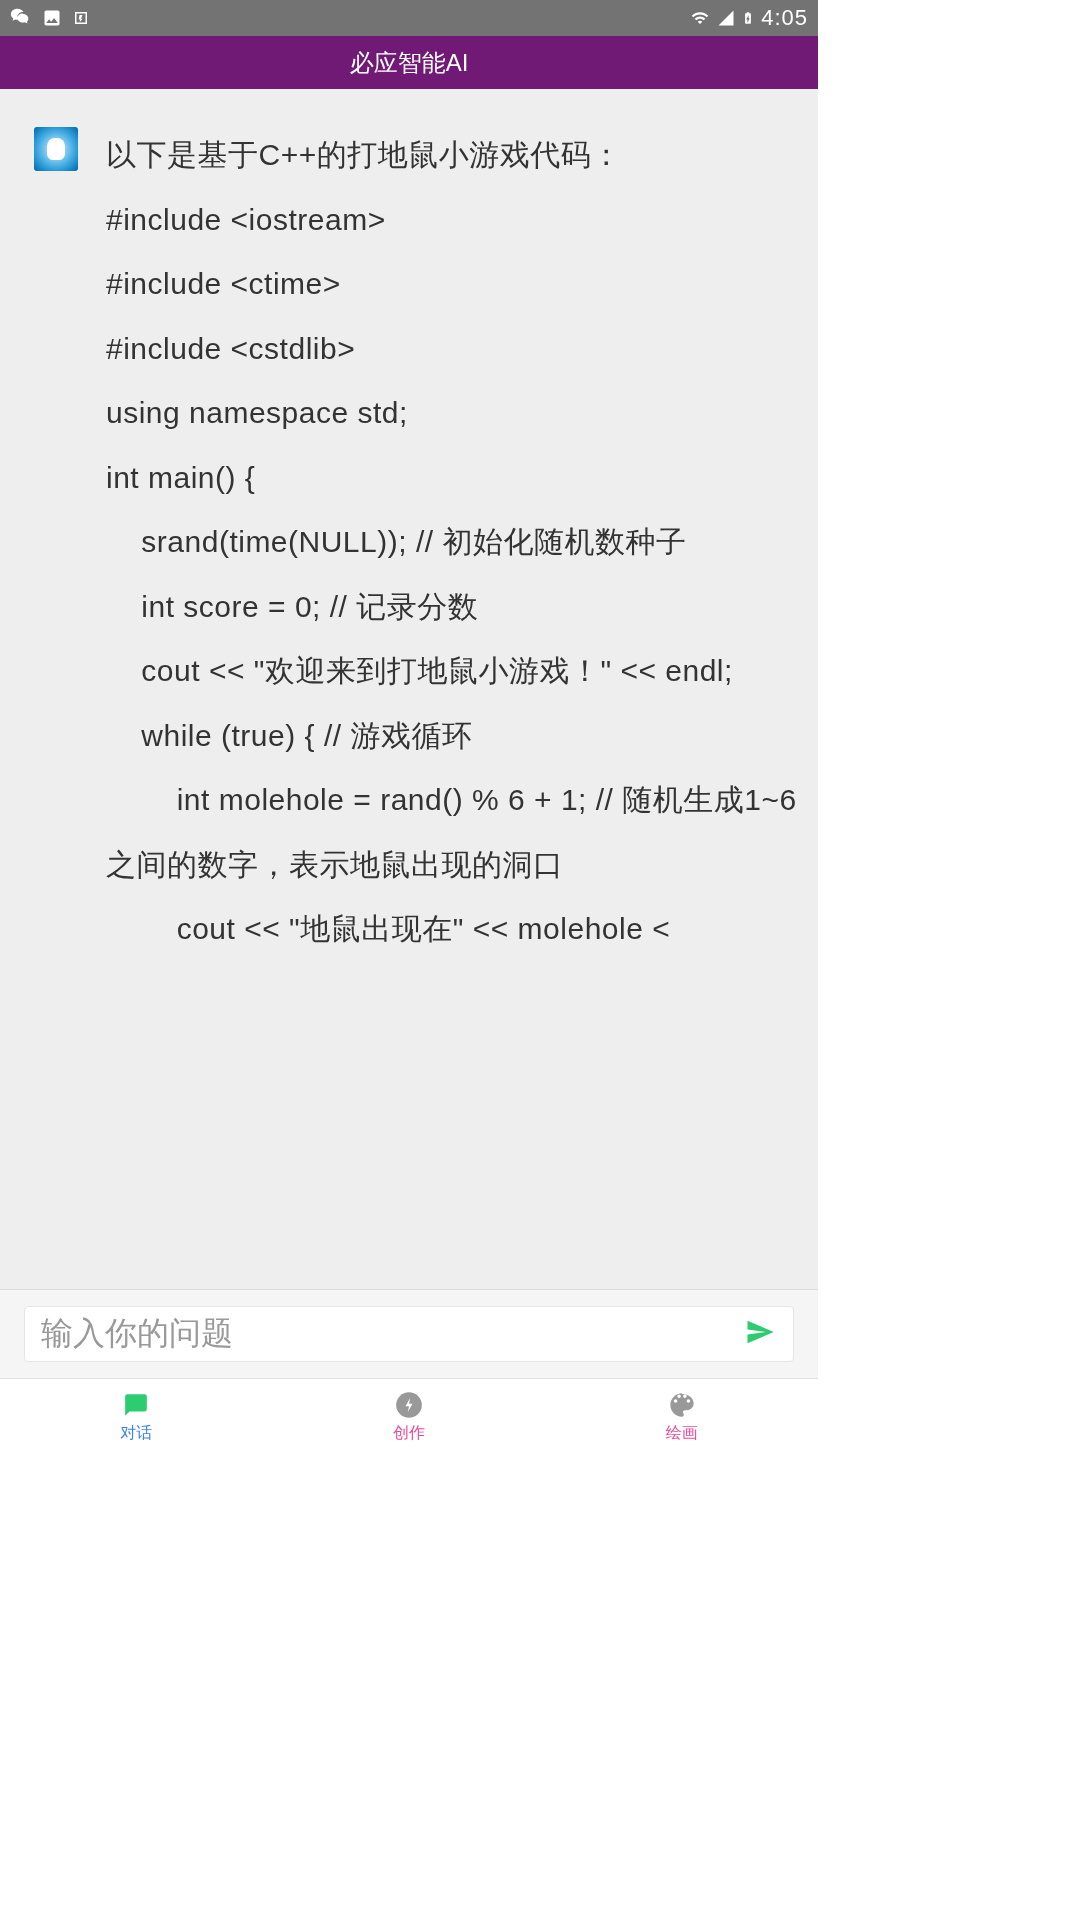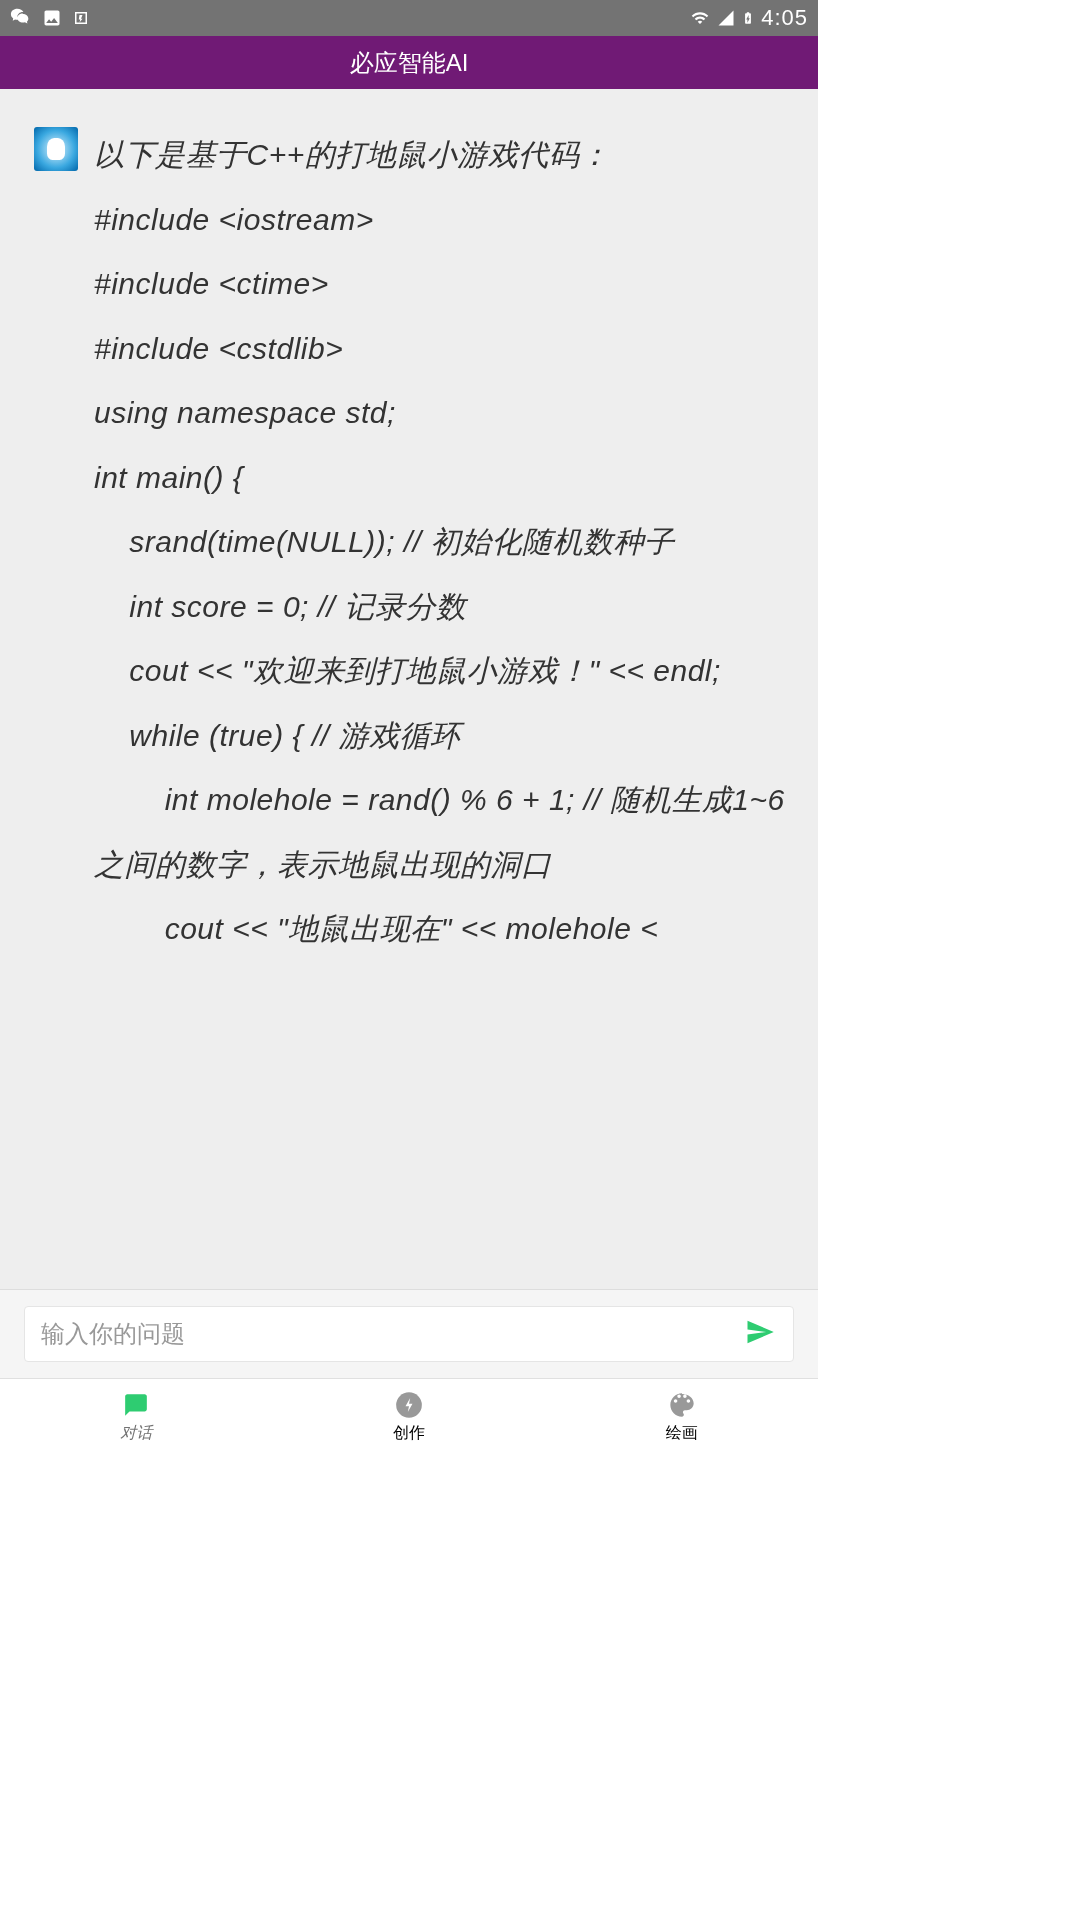--- a/index.html
+++ b/index.html
@@ -66,22 +66,21 @@
       color: #333;
       line-height: 1.5;
       letter-spacing: 1px;
     }
     
     .ai-msg {
       background: #eee;
       padding: 34px 20px 20px 34px;
       display: flex;
       align-items: flex-start;
-      gap: 16px;
-      font-style: italic;
+      gap: 28px;
     }
     .ai-avatar {
       width: 44px;
       height: 44px;
       border-radius: 3px;
       background: radial-gradient(circle at 50% 50%, #e0f4ff 0%, #3aa8e0 60%, #0066aa 100%);
       flex-shrink: 0;
       position: relative;
       margin-top: 4px;
     }
@@ -117,21 +116,21 @@
       height: 56px;
       background: #fff;
       border: 1px solid #e5e5e5;
       border-radius: 4px;
       display: flex;
       align-items: center;
       padding: 0 16px;
     }
     .input-placeholder {
       color: #999;
-      font-size: 24px;
+      font-size: 32px;
       flex: 1;
     }
     .send-btn svg { fill: #2ecc71; }
     
     .bottom-nav {
       height: 78px;
       background: #fff;
       border-top: 1px solid #e0e0e0;
       display: flex;
     }
@@ -139,22 +138,22 @@
       flex: 1;
       display: flex;
       flex-direction: column;
       align-items: center;
       justify-content: center;
       gap: 4px;
     }
     .nav-icon { width: 30px; height: 28px; display: flex; align-items: center; justify-content: center; }
     .nav-icon svg { fill: #999; }
     .nav-item.active .nav-icon svg { fill: #2ecc71; }
-    .nav-label { font-size: 16px; color: #000000; }
-    .nav-item.active .nav-label { color: #737373; font-weight: 500; font-style: italic; }
+    .nav-label { font-size: 16px; color: #ec4899; }
+    .nav-item.active .nav-label { color: #3b82f6; font-weight: 500; }
   </style>
 </head>
 <body>
 
 <div class="status-bar">
   <div class="status-left">
     <svg width="22" height="22" viewBox="0 0 24 24">
         <path d="M8 2C4 2 1 4.5 1 8c0 2 1 3.5 2.5 4.5L3 15l2.5-1.5C6 13.8 7 14 8 14c.3 0 .6 0 .9-.05C8.3 13 8 12 8 11c0-3 2.5-5.5 6-5.5.2 0 .4 0 .6.02C13.8 3.5 11 2 8 2zm6 5c-3.3 0-6 2.2-6 5s2.7 5 6 5c.8 0 1.6-.1 2.3-.4L19 18l-.5-2c1-1 1.5-2.2 1.5-3.5 0-2.8-2.7-5-6-5z"></path>
       </svg>
     <svg width="20" height="20" viewBox="0 0 24 24">

